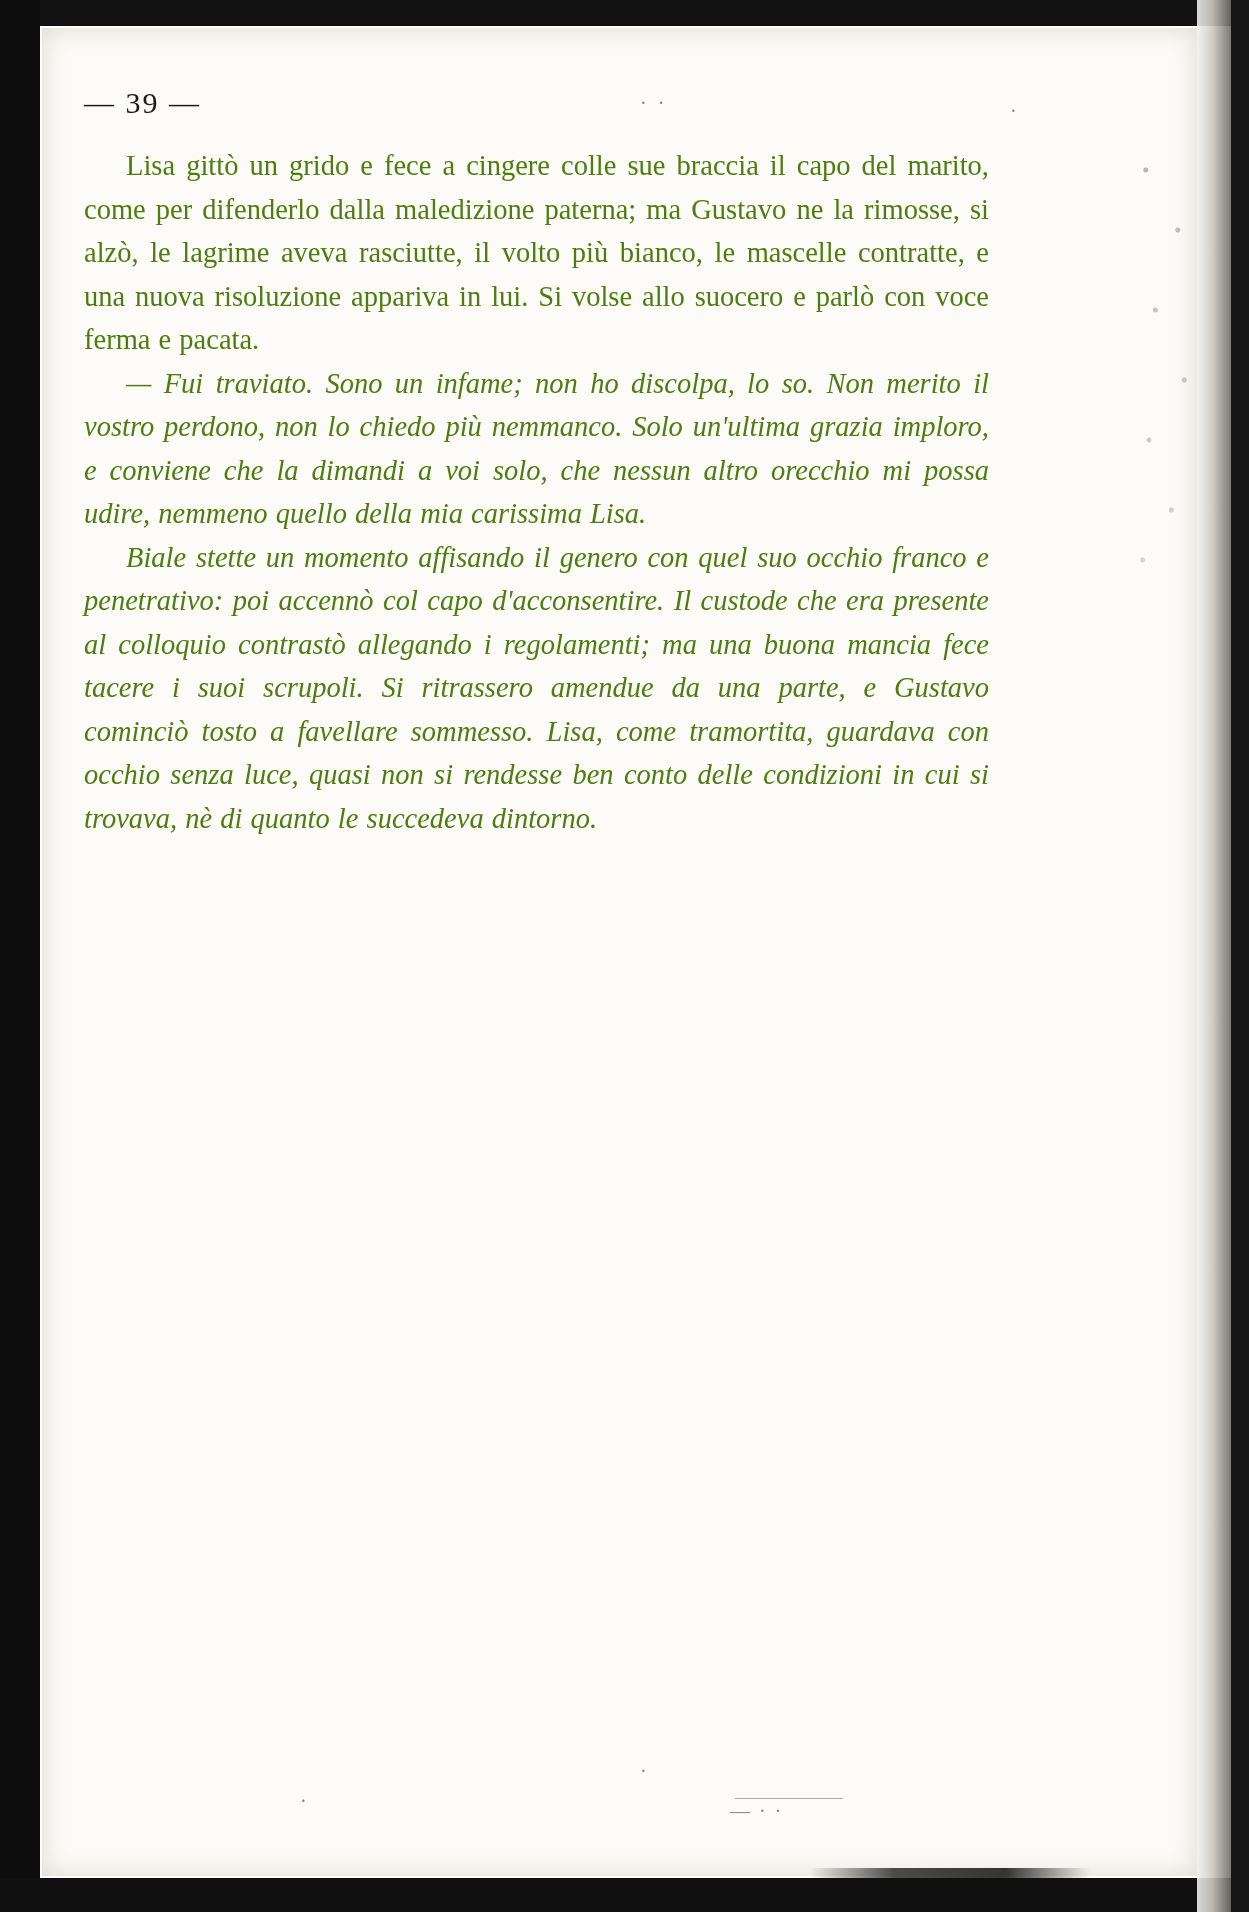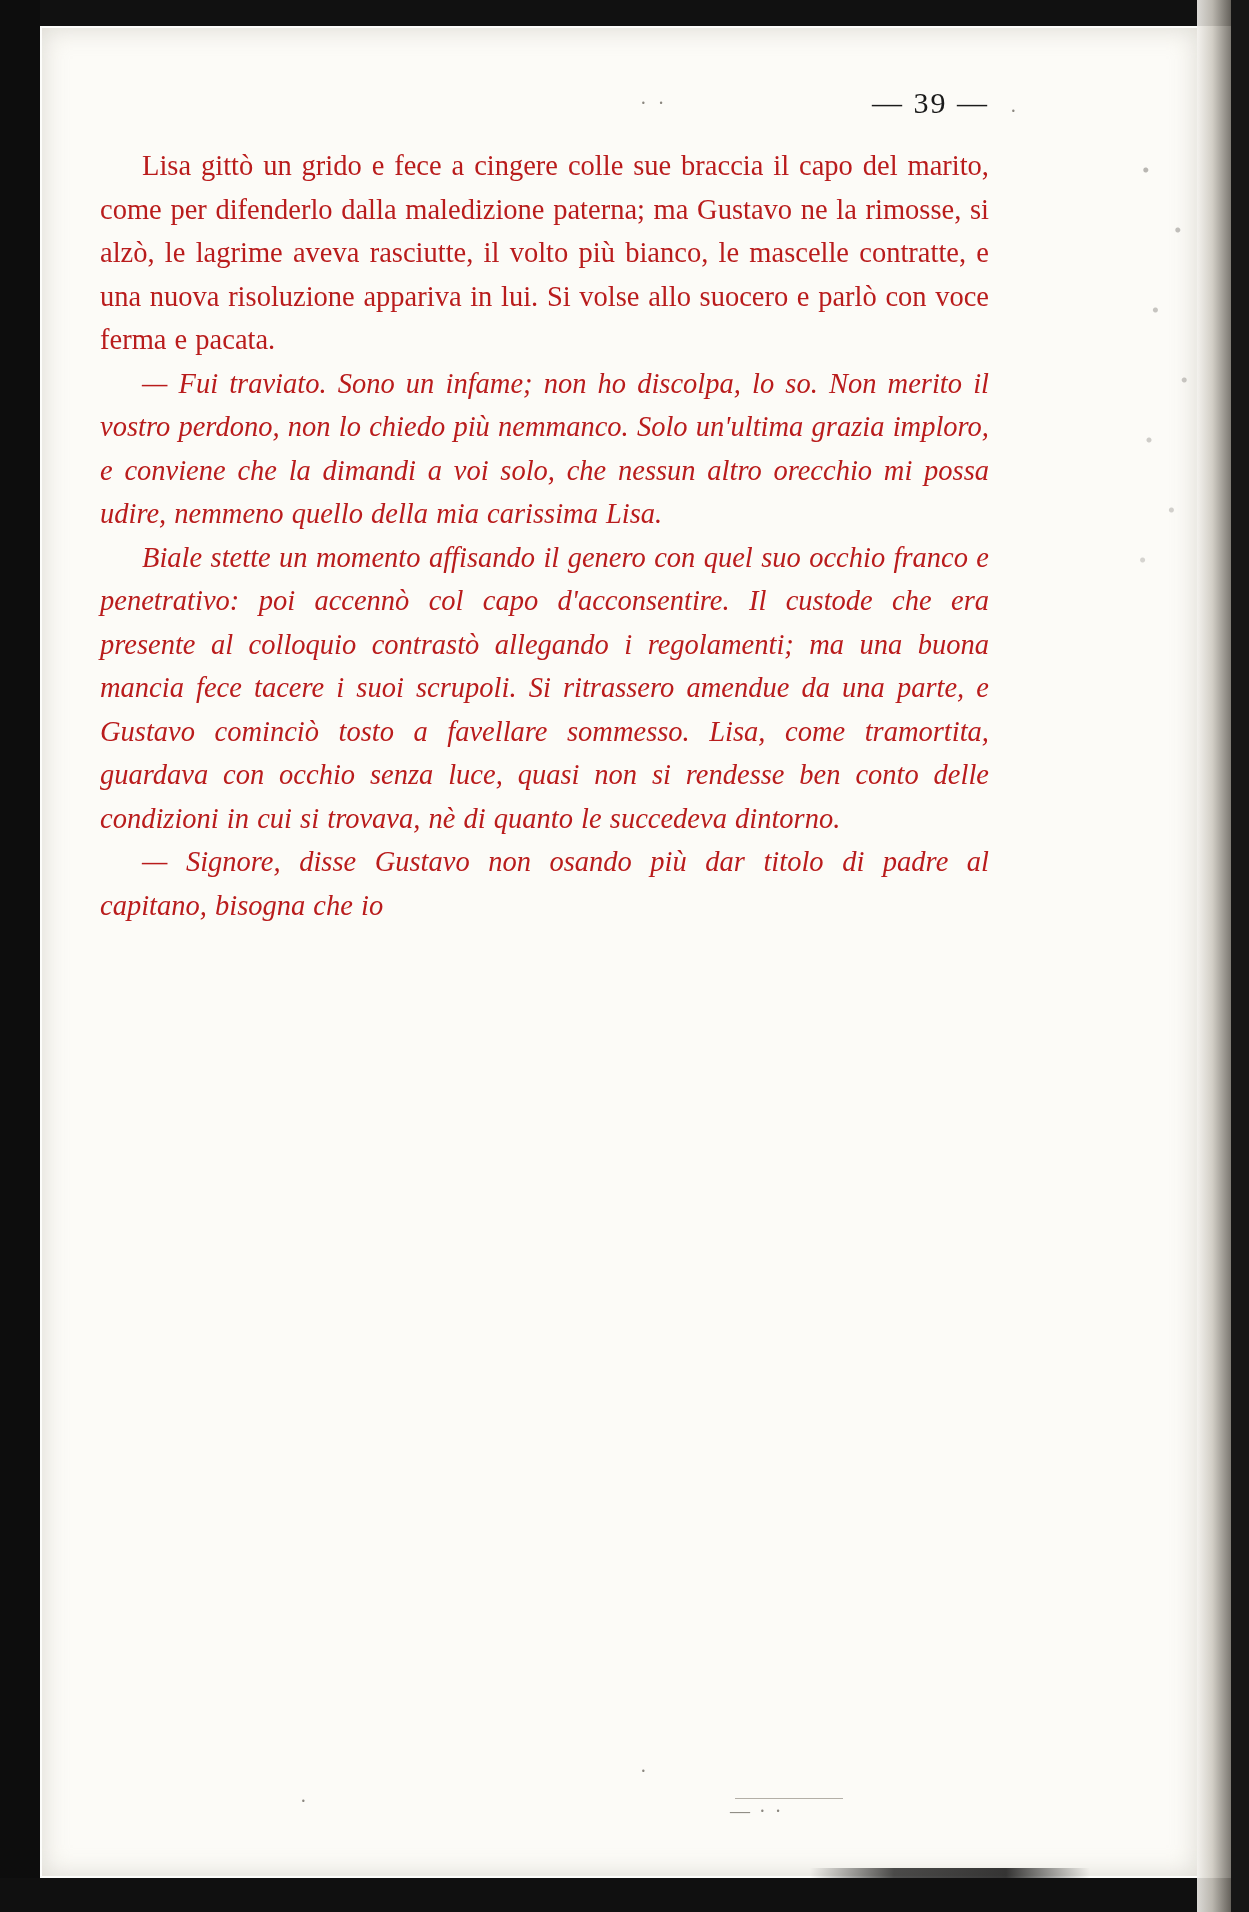--- a/index.html
+++ b/index.html
@@ -80,35 +80,35 @@
 
   
   #content {
     position: absolute;
     left: 84px;
     top: 86px;
     width: 905px;
   }
 
   .folio {
-    text-align: right;
+    text-align: left;
     font-size: 30px;
     letter-spacing: 2px;
     color: #1b1b1b;
     margin-bottom: 24px;
     font-family: "Liberation Serif", serif;
   }
 
   .para {
     font-size: 28.5px;
     line-height: 43.5px;
-    color: #b91c1c;
+    color: #4d7c0f;
     text-align: justify;
     text-justify: inter-word;
-    margin: 0 0 0 16px;
+    margin: 0 0 0 0;
     text-indent: 42px;
     font-family: "Liberation Serif", serif;
     word-spacing: 1px;
   }
   .para + .para { margin-top: 0; font-style: italic; }
 
   
   .para.cut {
     overflow: hidden;
   }
@@ -160,16 +160,15 @@
   <span class="mark" id="mark-e">— · ·</span>
   <div id="rule-bottom"></div>
   <div id="smudge-bottom"></div>
 
   <div id="content">
     <div class="folio">— 39 —</div>
 
     <p class="para">Lisa gittò un grido e fece a cingere colle sue braccia il capo del marito, come per difenderlo dalla maledizione paterna; ma Gustavo ne la rimosse, si alzò, le lagrime aveva rasciutte, il volto più bianco, le mascelle contratte, e una nuova risoluzione appariva in lui. Si volse allo suocero e parlò con voce ferma e pacata.</p>
     <p class="para">— Fui traviato. Sono un infame; non ho discolpa, lo so. Non merito il vostro perdono, non lo chiedo più nemmanco. Solo un'ultima grazia imploro, e conviene che la dimandi a voi solo, che nessun altro orecchio mi possa udire, nemmeno quello della mia carissima Lisa.</p>
     <p class="para">Biale stette un momento affisando il genero con quel suo occhio franco e penetrativo: poi accennò col capo d'acconsentire. Il custode che era presente al colloquio contrastò allegando i regolamenti; ma una buona mancia fece tacere i suoi scrupoli. Si ritrassero amendue da una parte, e Gustavo cominciò tosto a favellare sommesso. Lisa, come tramortita, guardava con occhio senza luce, quasi non si rendesse ben conto delle condizioni in cui si trovava, nè di quanto le succedeva dintorno.</p>
-    <p class="para cut">— Signore, disse Gustavo non osando più dar titolo di padre al capitano, bisogna che io</p>
   </div>
 
 </div>
 
 </body></html>

